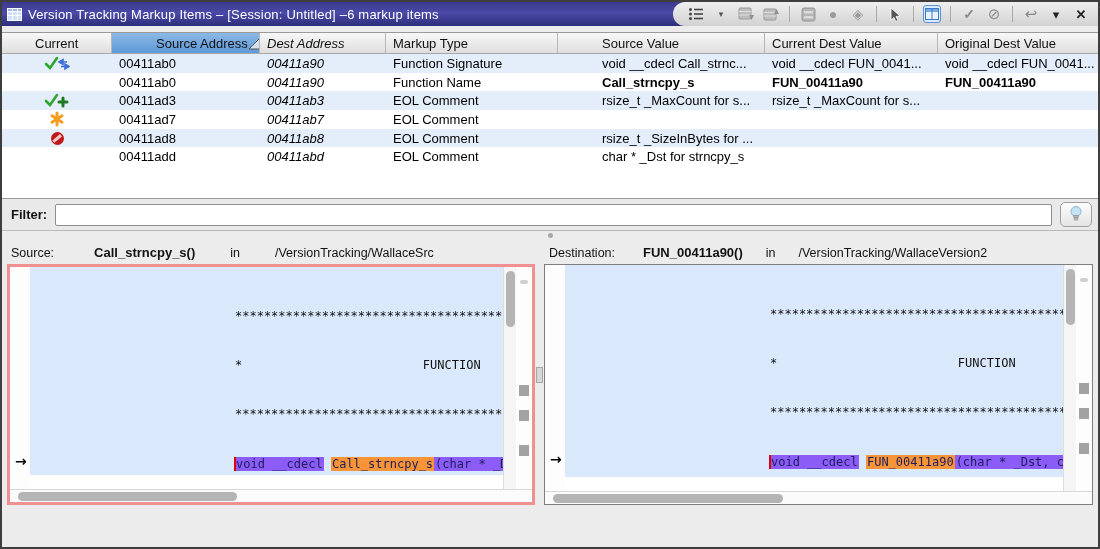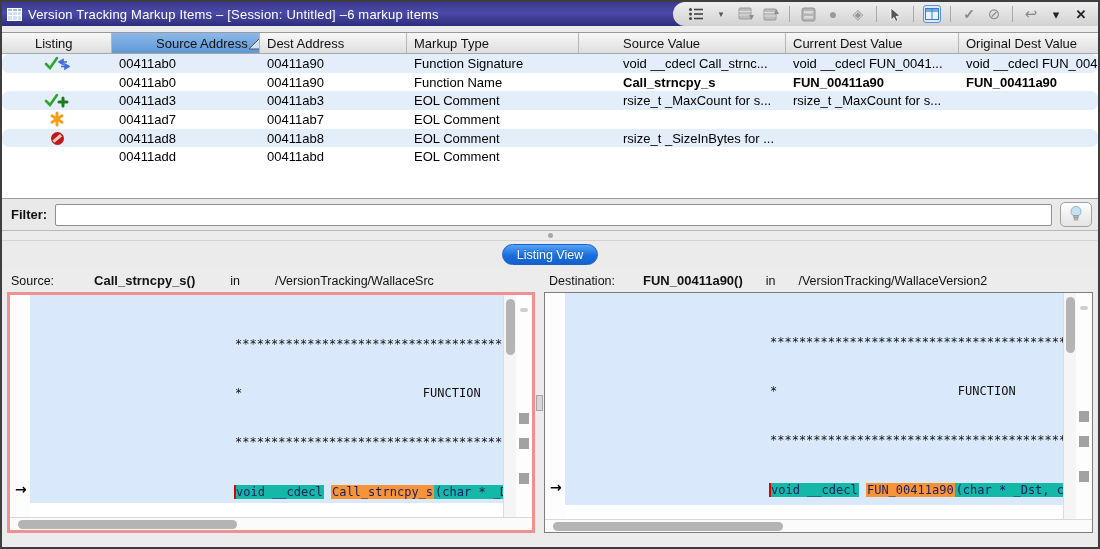--- a/index.html
+++ b/index.html
@@ -24,26 +24,26 @@
   .g-diamond::before{content:"\25C8"; font-size:14px; color:#9a9a9a;}
   .g-menudrop::before{content:"\25BE"; font-size:9px; color:#555;}
 
   
   .chrome-gap { height:6px; flex:0 0 auto; }
   .vt-table { flex:0 0 auto; background:#fff; border-top:1px solid #9a9a9a; }
   .thead { display:flex; height:21px; background:linear-gradient(#f8f8f8,#dedede); border-bottom:1px solid #a8a8a8; font-size:13px; }
   .th { border-right:1px solid #b6b6b6; display:flex; align-items:center; padding-left:7px; white-space:nowrap; overflow:hidden; color:#111; }
   .th.sorted { background:linear-gradient(#8cb8e6,#5e9ad8);padding-left:44px; }
   .sort-ic { margin-left:auto; margin-right:5px; display:inline-flex; }
-  .tr { display:flex; height:18.7px; font-size:13px; align-items:center;border-radius:7px; }
+  .tr { display:flex; height:18.7px; font-size:13px; align-items:center; }
   .tr.alt { background:#e4eefb; }
   .td { white-space:nowrap; overflow:hidden; padding-left:7px; color:#000; }
   .td.status { display:flex; align-items:center; justify-content:center; padding-left:0; gap:1px; }
   .bold { font-weight:bold; }
-  .c0{width:110px;} .c1{width:148px;} .c2{width:147px;} .c3{width:172px;} .c4{width:170px;margin-left:37px;} .c5{width:173px;} .c6{flex:1;}
+  .c0{width:110px;} .c1{width:148px;} .c2{width:126px;font-style:italic;} .c3{width:172px;} .c4{width:170px;margin-left:37px;} .c5{width:173px;} .c6{flex:1;}
   .tfill { height:32px; background:#fff; }
 
   
   .filterbar { flex:0 0 auto; height:33px; background:#e9e9e9; border-top:1px solid #9a9a9a; border-bottom:1px solid #b9b9b9; display:flex; align-items:center; padding:0 6px 0 9px; gap:8px; }
   .filter-label { font-size:13px; font-weight:bold; color:#111; }
   .filter-input { flex:1; height:22px; border:1px solid #8f8f8f; border-radius:2px; background:#fff; font-size:13px; padding:0 5px; outline:none; font-family:"Liberation Sans",sans-serif; }
   .bulb-btn { width:32px; height:25px; border:1px solid #a0a0a0; border-radius:5px; background:linear-gradient(#fdfdfd,#e4e4e4); display:flex; align-items:center; justify-content:center; }
 
   
   .hsplit { height:9px; display:flex; align-items:center; justify-content:center; }
@@ -68,21 +68,21 @@
   .panel-body { flex:1; display:flex; position:relative; overflow:hidden; }
   .gutter { width:20px; background:#fdfdfd; flex:0 0 auto; }
   .cur-arrow { position:absolute; left:5px; top:186px; font-size:14px; font-weight:bold; color:#000; z-index:3; font-family:"DejaVu Sans",sans-serif; }
   .listing { flex:1; background:#d9e9fb; position:relative; overflow:hidden; display:flex; flex-direction:column; font-family:"DejaVu Sans Mono",monospace; font-size:12px; line-height:16.4px; color:#15152a; }
   .lst-blue { flex:1; overflow:hidden; padding-top:8px; white-space:pre; }
   .lst-cut { height:14px; background:#fff; overflow:hidden; white-space:pre; }
   .ln { white-space:pre; }
   .ind-stars { padding-left:205px; }
   .ind-sig { padding-left:205px; position:relative; }
   .cursor-bar { position:absolute; left:204px; top:1px; width:2px; height:14px; background:#e00000; }
-  .hl { background:#14b8a6; padding:0 1px; }
+  .hl { background:#8b5cf6; padding:0 1px; }
   .hl-o { background:#f79438; padding:0 1px; }
   .t-navy { color:#1d1d5e; }
   .t-plain { color:#111; }
   .vscroll { width:13px; background:#f5f5f5; border-left:1px solid #dcdcdc; position:relative; flex:0 0 auto; }
   .vthumb { position:absolute; left:2px; top:4px; width:9px; height:56px; border-radius:5px; background:#b4b4b4; }
   .markers { width:16px; background:#fdfdfd; position:relative; flex:0 0 auto; }
   .mk-dash { position:absolute; left:4px; top:13px; width:8px; height:4px; border-radius:2px; background:#cfcfcf; }
   .mk-sq { position:absolute; left:3px; width:10px; height:11px; background:#a2a2a2; }
   .mk1{top:118px;} .mk2{top:143px;} .mk3{top:178px;}
   .hscroll { height:13px; background:#fbfbfb; border-top:1px solid #d8d8d8; position:relative; flex:0 0 auto; }
@@ -174,21 +174,21 @@
       <span class="tbtn dark g-down"></span>
       <span class="tbtn dark g-close"></span>
     </div>
   </div>
 
   <div class="chrome-gap"></div>
 
   <div class="vt-table">
     <div class="thead">
       <div class="th c0" style="padding-left:33px;">
-          <span>Listing</span>
+          <span>Current</span>
         </div>
       <div class="th c1 sorted">
           <span>Source Address</span>
         <span class="sort-ic">
             <svg width="13" height="13" viewBox="0 0 13 13">
               <polygon points="1,12 12,1 12,12" fill="#d4e0ee" stroke="#555" stroke-width="1"></polygon>
             </svg>
           </span>
       </div>
       <div class="th c2">
@@ -289,20 +289,21 @@
       <div class="td c4">rsize_t _SizeInBytes for ...</div>
       <div class="td c5"></div>
       <div class="td c6"></div>
     </div>
 
     <div class="tr">
       <div class="td status c0"></div>
       <div class="td c1">00411add</div>
       <div class="td c2">00411abd</div>
       <div class="td c3">EOL Comment</div>
+      <div class="td c4">char * _Dst for strncpy_s</div>
       <div class="td c5"></div>
       <div class="td c6"></div>
     </div>
 
     <div class="tfill"></div>
   </div>
 
   <div class="filterbar">
     <span class="filter-label">Filter:</span>
     <input class="filter-input" type="text" value="" style="">
@@ -312,23 +313,20 @@
             <path d="M4.5 10.5 L9.5 10.5 L9 13 L5 13 Z" fill="#b9b9b9" stroke="#8e8e8e" stroke-width="0.7"></path>
             <rect x="5.2" y="13" width="3.6" height="2" fill="#cfcfcf" stroke="#8e8e8e" stroke-width="0.7"></rect>
           </svg></span>
     </button>
   </div>
 
   <div class="hsplit">
       <div class="dot"></div>
     </div>
 
-  <div class="tabstrip">
-    <button class="tab-btn">Listing View</button>
-  </div>
 
   <div class="panel-headers">
     <div class="ph-left">
       <span>Source:</span>
       <span class="ph-fn">Call_strncpy_s()</span>
       <span class="ph-in">in</span>
       <span>/VersionTracking/WallaceSrc</span>
     </div>
     <div class="ph-right">
       <span>Destination:</span>

